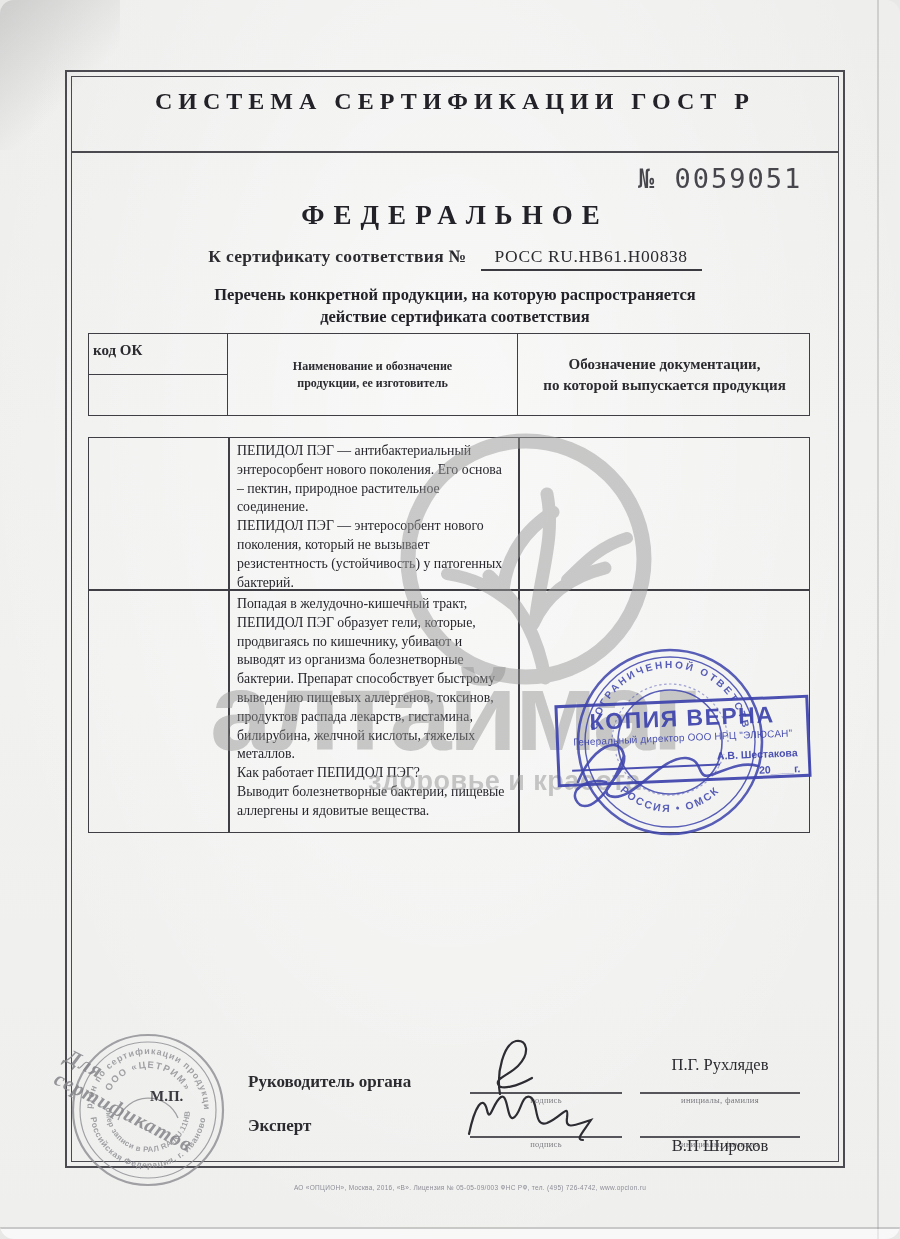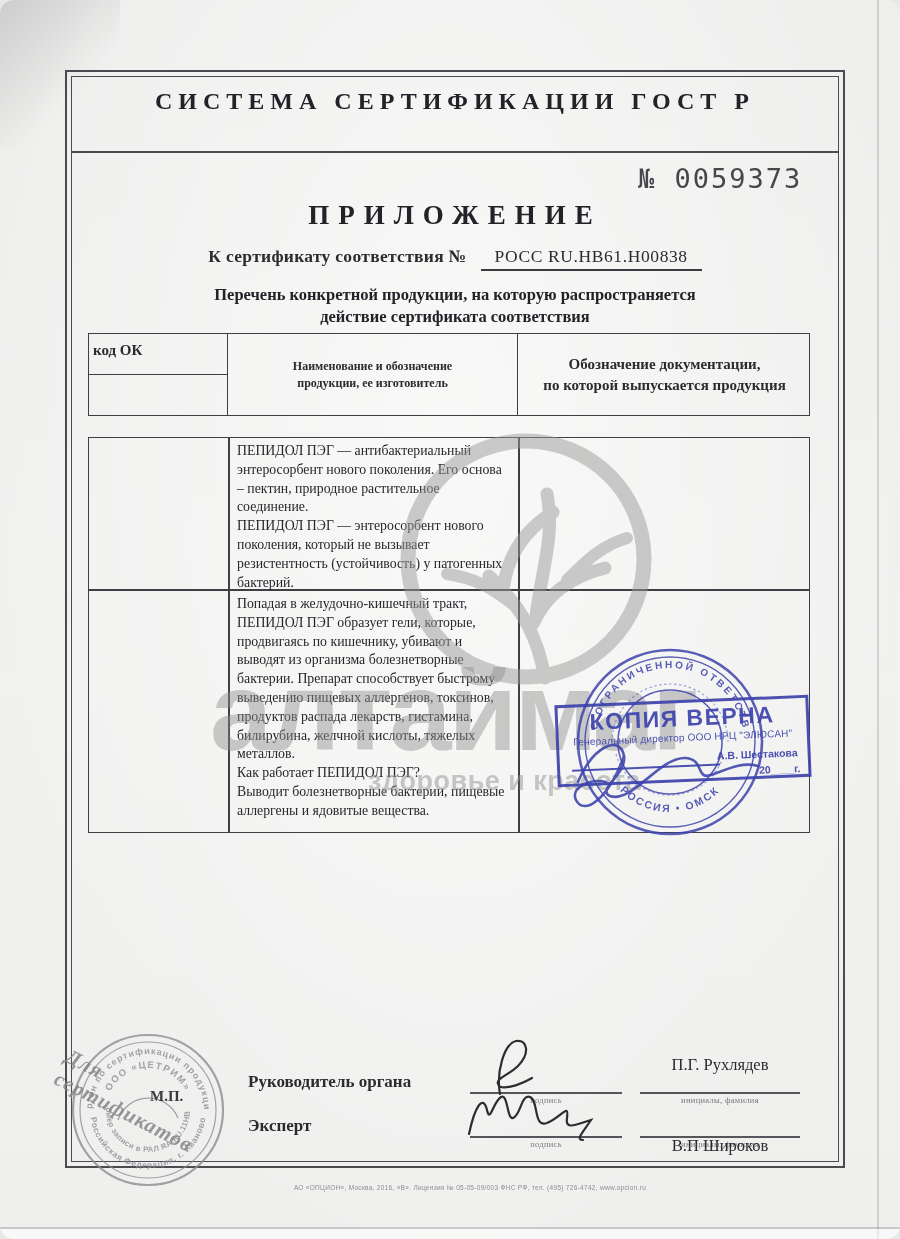--- a/index.html
+++ b/index.html
@@ -126,23 +126,23 @@
   <div class="edge-bottom"></div>
   <div class="below-edge"></div>
 
   <div class="frame">
     <div class="frame-inner"></div>
     <div class="header-sep"></div>
   </div>
 
   <div class="hline1">СИСТЕМА СЕРТИФИКАЦИИ ГОСТ Р</div>
 
-  <div class="doc-number">№ 0059373</div>
-
-  <div class="doc-title">ПРИЛОЖЕНИЕ</div>
+  <div class="doc-number">№ 0059051</div>
+
+  <div class="doc-title">ФЕДЕРАЛЬНОЕ</div>
 
   <div class="cert-line">
     <span class="cert-label">К сертификату соответствия №</span><span class="cert-value">РОСС RU.HB61.H00838</span>
   </div>
 
   <div class="subtitle">Перечень конкретной продукции,  на которую распространяется
 действие сертификата соответствия</div>
 
   <div class="thead">
     <div class="c1">

